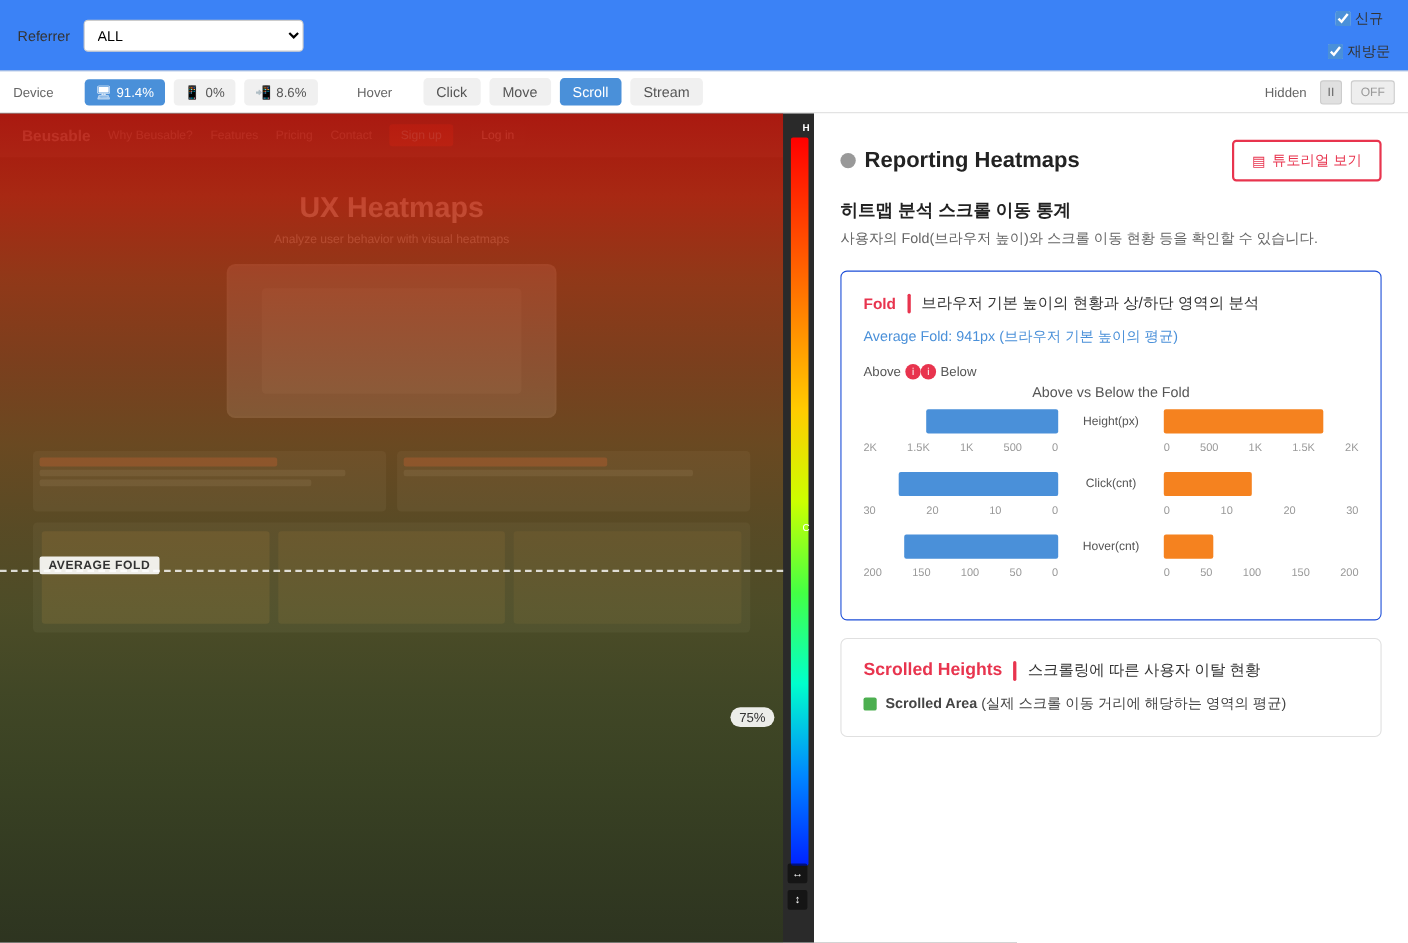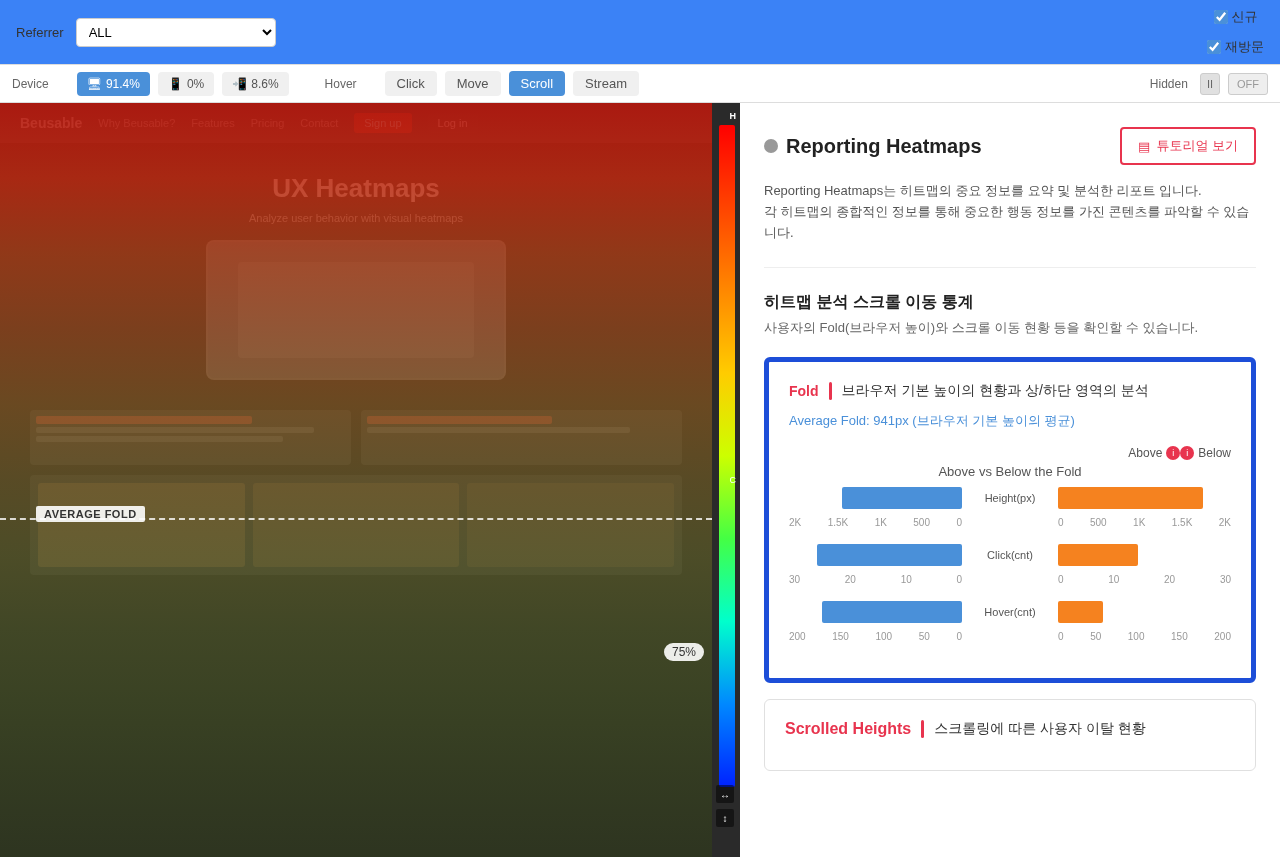--- a/index.html
+++ b/index.html
@@ -49,31 +49,31 @@
     
     .panel-header { display: flex; align-items: center; justify-content: space-between; margin-bottom: 16px; }
     .panel-title { font-size: 20px; font-weight: 600; color: #222; display: flex; align-items: center; gap: 8px; }
     .tutorial-btn { background: #fff; border: 2px solid #e8344e; color: #e8344e; padding: 8px 16px; border-radius: 4px; font-size: 13px; cursor: pointer; display: flex; align-items: center; gap: 6px; font-weight: 500; }
 
     .panel-desc { font-size: 13px; color: #555; line-height: 1.6; margin-bottom: 24px; border-bottom: 1px solid #eee; padding-bottom: 24px; }
 
     .section-title { font-size: 16px; font-weight: 600; color: #222; margin-bottom: 6px; }
     .section-subtitle { font-size: 13px; color: #666; margin-bottom: 20px; }
 
-    .fold-card { border: 5px solid #1d4ed8; border-radius: 6px; padding: 20px; margin-bottom: 16px; }
+    .fold-card { border: 1px solid #1d4ed8; border-radius: 6px; padding: 20px; margin-bottom: 16px; }
     .fold-card-header { display: flex; align-items: center; gap: 10px; margin-bottom: 12px; }
     .fold-tag { color: #e8344e; font-size: 14px; font-weight: 700; }
     .fold-divider { width: 3px; height: 18px; background: #e8344e; border-radius: 2px; }
     .fold-card-title { font-size: 14px; color: #333; }
 
     .avg-fold-info { font-size: 13px; color: #444; margin-bottom: 16px; }
     .avg-fold-info span { color: #4a90d9; }
     .chart-title { text-align: center; font-size: 13px; color: #555; margin-bottom: 8px; font-weight: 400; }
     
-    .above-below-labels { display: flex; justify-content: flex-end; font-size: 12px; margin-bottom: 4px; }
+    .above-below-labels { display: flex; justify-content: flex-start; font-size: 12px; margin-bottom: 4px; }
     .above-label { color: #555; display: flex; align-items: center; gap: 4px; }
     .below-label { color: #555; display: flex; align-items: center; gap: 4px; }
     .info-dot { width: 14px; height: 14px; background: #e8344e; border-radius: 50%; display: inline-flex; align-items: center; justify-content: center; color: #fff; font-size: 9px; cursor: pointer; }
 
     .bar-chart-row { display: flex; align-items: center; margin-bottom: 8px; }
     .bar-left { flex: 1; display: flex; justify-content: flex-end; padding-right: 8px; }
     .bar-right { flex: 1; display: flex; justify-content: flex-start; padding-left: 8px; }
     .bar-metric { width: 80px; text-align: center; font-size: 11px; color: #555; flex-shrink: 0; }
     .bar-blue { background: #4a90d9; height: 22px; border-radius: 2px; }
     .bar-orange { background: #f5821f; height: 22px; border-radius: 2px; }
@@ -223,24 +223,20 @@
       <div class="panel-title">
         <span style="width:14px;height:14px;background:#999;border-radius:50%;display:inline-block;"></span>
         <span>Reporting Heatmaps</span>
       </div>
       <button class="tutorial-btn">
         <span>▤</span>
         <span>튜토리얼 보기</span>
       </button>
     </div>
 
-    <div class="panel-desc">
-      <p>Reporting Heatmaps는 히트맵의 중요 정보를 요약 및 분석한 리포트 입니다.</p>
-      <p>각 히트맵의 종합적인 정보를 통해 중요한 행동 정보를 가진 콘텐츠를 파악할 수 있습니다.</p>
-    </div>
 
     <p class="section-title">히트맵 분석   스크롤 이동 통계</p>
     <p class="section-subtitle">사용자의 Fold(브라우저 높이)와 스크롤 이동 현황 등을 확인할 수 있습니다.</p>
 
     <div class="fold-card">
       <div class="fold-card-header">
         <span class="fold-tag">Fold</span>
         <div class="fold-divider"></div>
         <span class="fold-card-title">브라우저 기본 높이의 현황과 상/하단 영역의 분석</span>
       </div>
@@ -345,16 +341,23 @@
         </div>
       </div>
     </div>
 
     <div class="scrolled-card">
       <div class="scrolled-card-header">
         <span class="scrolled-tag">Scrolled Heights</span>
         <div class="fold-divider"></div>
         <span class="scrolled-card-title">스크롤링에 따른 사용자 이탈 현황</span>
       </div>
+      <div class="scrolled-area-row">
+        <div class="green-dot"></div>
+        <span>
+          <strong>Scrolled Area</strong>
+          <span>(실제 스크롤 이동 거리에 해당하는 영역의 평균)</span>
+        </span>
+      </div>
     </div>
 
   </div>
 </div>
 
 </body></html>

